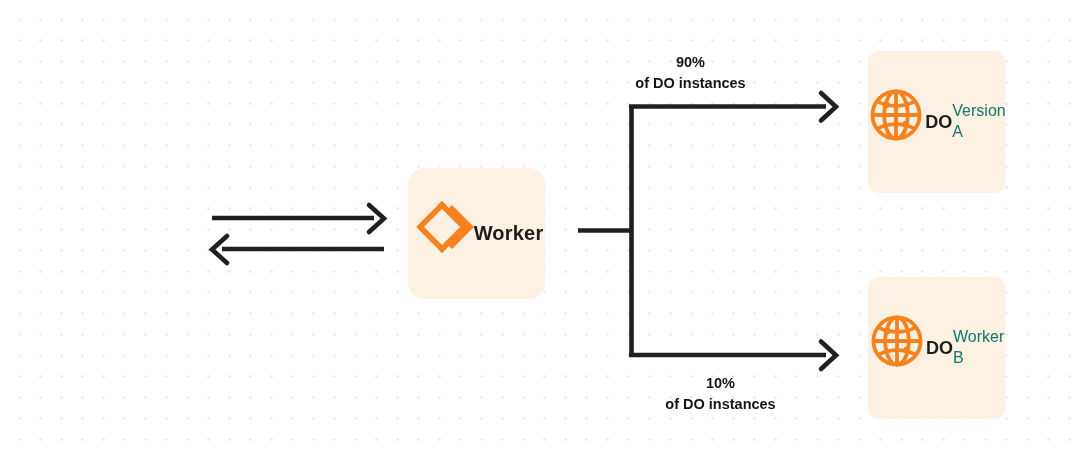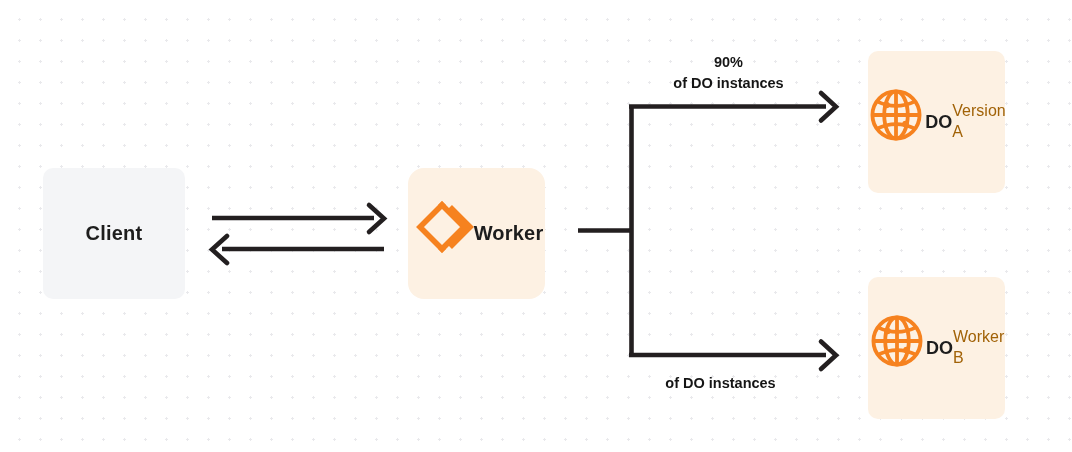--- a/index.html
+++ b/index.html
@@ -68,21 +68,21 @@
   }
   .node-title-sm {
     font-size: 18px;
     font-weight: 700;
     color: #1d1d1d;
     line-height: 1.15;
   }
   .node-sub {
     font-size: 16px;
     font-weight: 400;
-    color: #a16207;
+    color: #0f766e;
     line-height: 1.3;
     margin-top: 0;
   }
 
   .icon-slot {
     display: block;
     line-height: 0;
   }
   .worker-icon { margin-bottom: 14px; }
   .globe-icon  { margin-bottom: 14px; }
@@ -99,21 +99,21 @@
   
   .edge-label {
     position: absolute;
     text-align: center;
     color: #151515;
     font-size: 14.5px;
     font-weight: 700;
     line-height: 1.45;
     white-space: nowrap;
   }
-  .label-top    { left: 606px; top: 52px;  width: 245px; }
+  .label-top    { left: 568px; top: 52px;  width: 245px; }
   .label-bottom { left: 598px; top: 373px; width: 245px; }
 </style>
 </head>
 <body>
 
 <div id="canvas">
 
   <svg id="wires" viewBox="0 0 1072 452" width="1072" height="452" aria-hidden="true">
 
     <g>
@@ -136,23 +136,20 @@
       <line x1="629" y1="106.5" x2="826" y2="106.5" stroke="#231f20" stroke-width="4.6" stroke-linecap="butt"></line>
       <polyline points="821,93 836,106.8 821,120.5" fill="none" stroke="#231f20" stroke-width="4.6" stroke-linecap="round" stroke-linejoin="miter"></polyline>
     </g>
 
     <g>
       <line x1="629" y1="355" x2="826" y2="355" stroke="#231f20" stroke-width="4.6" stroke-linecap="butt"></line>
       <polyline points="821,341.5 836,355.2 821,369" fill="none" stroke="#231f20" stroke-width="4.6" stroke-linecap="round" stroke-linejoin="miter"></polyline>
     </g>
   </svg>
 
-  <div class="node node-client">
-    <div class="node-title">Client</div>
-  </div>
 
   <div class="node node-worker">
     <span class="icon-slot worker-icon">
       <svg width="64" height="64" viewBox="0 0 64 64" aria-hidden="true">
 
         <polyline points="34,8 10,32 34,56" fill="none" stroke="#f6821f" stroke-width="5.6" stroke-linecap="butt" stroke-linejoin="miter"></polyline>
 
         <polyline points="30,8 54,32 30,56" fill="none" stroke="#f6821f" stroke-width="5.6" stroke-linecap="butt" stroke-linejoin="miter"></polyline>
 
         <polyline points="40,12 60,32 40,52" fill="none" stroke="#f6821f" stroke-width="5.6" stroke-linecap="butt" stroke-linejoin="miter"></polyline>
@@ -198,16 +195,17 @@
     <div class="node-title-sm">DO</div>
     <div class="node-sub">Worker B</div>
   </div>
 
   <div class="edge-label label-top">
     <div>90%</div>
     <div>of DO instances</div>
   </div>
 
   <div class="edge-label label-bottom">
+    <div>10%</div>
     <div>of DO instances</div>
   </div>
 
 </div>
 
 </body></html>

